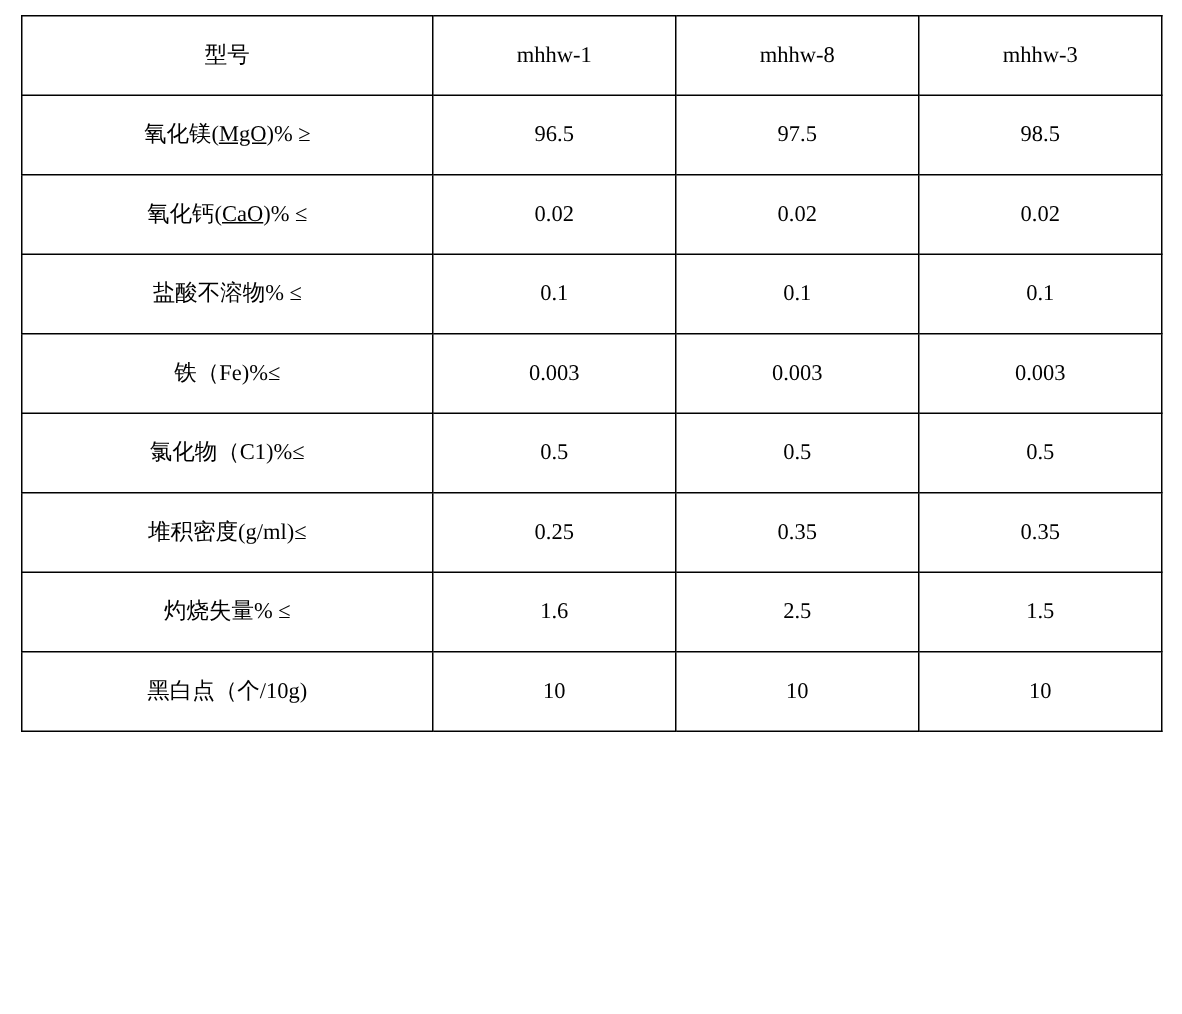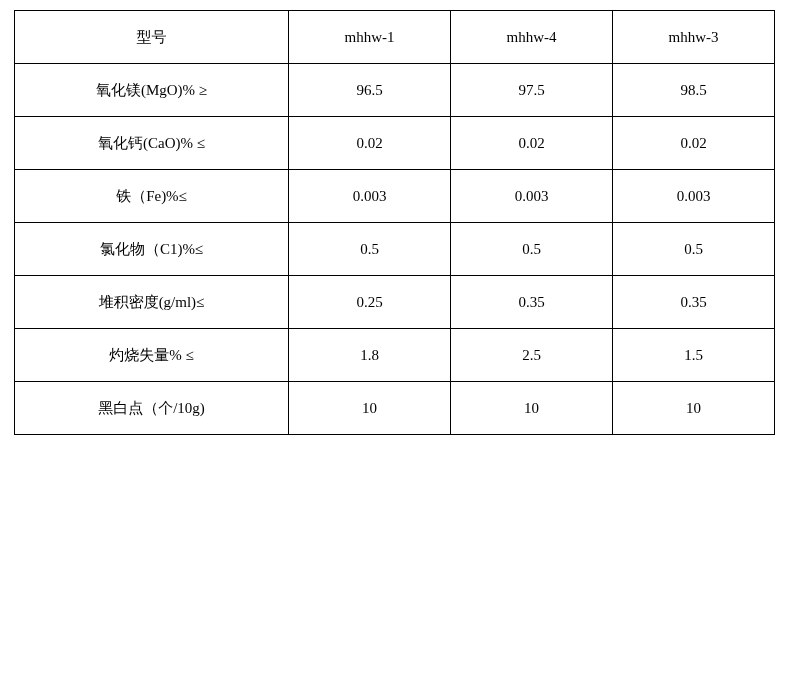--- a/index.html
+++ b/index.html
@@ -46,52 +46,59 @@
     font-size: 15px;
   }
   td.value-cell {
     font-family: "Liberation Serif", "DejaVu Serif", serif;
     font-size: 14px;
   }
   td.header-cell {
     font-size: 15px;
   }
   .u {
+    text-decoration: underline;
     margin-top: 44px;
   }
 </style>
 </head>
 <body>
 
 <div class="page">
   <table class="spec-table">
     <colgroup>
       <col class="c0">
       <col class="c1">
       <col class="c2">
       <col class="c3">
     </colgroup>
     <tbody id="table-body">
         <tr>
           <td class="header-cell">型号</td>
           <td class="header-cell">mhhw-1</td>
-          <td class="header-cell">mhhw-4</td>
+          <td class="header-cell">mhhw-8</td>
           <td class="header-cell">mhhw-3</td>
         </tr>
         <tr>
           <td class="label-cell"><span>氧化镁(</span><span class="u">MgO</span><span>)% ≥</span></td>
           <td class="value-cell">96.5</td>
           <td class="value-cell">97.5</td>
           <td class="value-cell">98.5</td>
         </tr>
         <tr>
           <td class="label-cell"><span>氧化钙(</span><span class="u">CaO</span><span>)% ≤</span></td>
           <td class="value-cell">0.02</td>
           <td class="value-cell">0.02</td>
           <td class="value-cell">0.02</td>
+        </tr>
+        <tr>
+          <td class="label-cell"><span>盐酸不溶物% ≤</span></td>
+          <td class="value-cell">0.1</td>
+          <td class="value-cell">0.1</td>
+          <td class="value-cell">0.1</td>
         </tr>
         <tr>
           <td class="label-cell"><span>铁（Fe)%≤</span></td>
           <td class="value-cell">0.003</td>
           <td class="value-cell">0.003</td>
           <td class="value-cell">0.003</td>
         </tr>
         <tr>
           <td class="label-cell"><span>氯化物（C1)%≤</span></td>
           <td class="value-cell">0.5</td>
@@ -99,21 +106,21 @@
           <td class="value-cell">0.5</td>
         </tr>
         <tr>
           <td class="label-cell"><span>堆积密度(g/ml)≤</span></td>
           <td class="value-cell">0.25</td>
           <td class="value-cell">0.35</td>
           <td class="value-cell">0.35</td>
         </tr>
         <tr>
           <td class="label-cell"><span>灼烧失量% ≤</span></td>
-          <td class="value-cell">1.8</td>
+          <td class="value-cell">1.6</td>
           <td class="value-cell">2.5</td>
           <td class="value-cell">1.5</td>
         </tr>
         <tr>
           <td class="label-cell"><span>黑白点（个/10g)</span></td>
           <td class="value-cell">10</td>
           <td class="value-cell">10</td>
           <td class="value-cell">10</td>
         </tr>
       </tbody>

